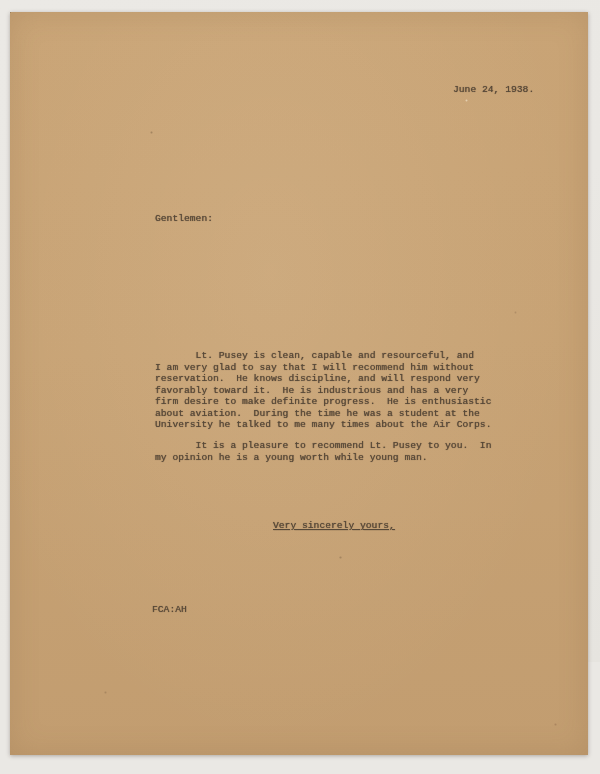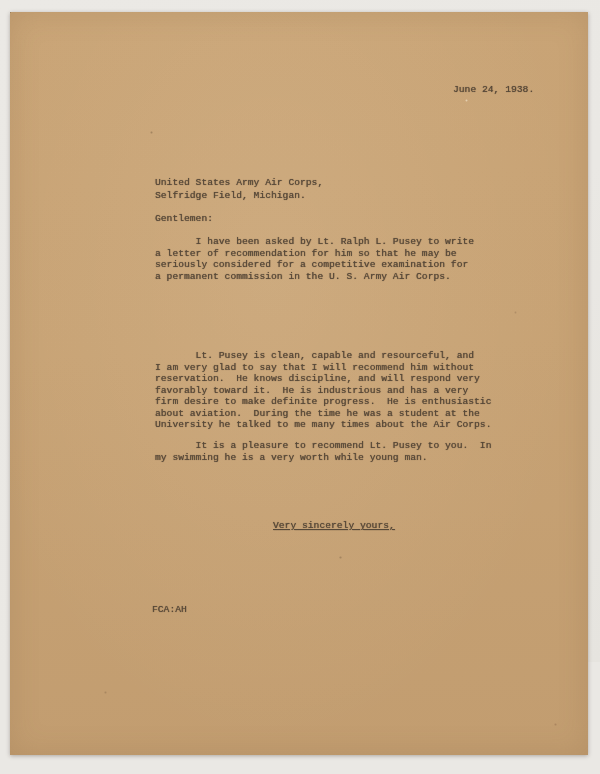--- a/index.html
+++ b/index.html
@@ -53,33 +53,27 @@
       95px 680px 0 0.5px rgba(86,66,46,0.25),
       505px 300px 0 0.4px rgba(86,66,46,0.22);
   }
 </style>
 </head>
 <body>
 
 <div class="scan-bg">
   <div class="paper">
     <div class="typed date">June 24, 1938.</div>
-    <div class="typed recipient">United States Army Air Corps,
-Selfridge Field, Michigan.</div>
     <div class="typed salutation">Gentlemen:</div>
-    <div class="typed para p1">       I have been asked by Lt. Ralph L. Pusey to write
-a letter of recommendation for him so that he may be
-seriously considered for a competitive examination for
-a permanent commission in the U. S. Army Air Corps.</div>
     <div class="typed para p3">       Lt. Pusey is clean, capable and resourceful, and
 I am very glad to say that I will recommend him without
 reservation.  He knows discipline, and will respond very
 favorably toward it.  He is industrious and has a very
 firm desire to make definite progress.  He is enthusiastic
 about aviation.  During the time he was a student at the
 University he talked to me many times about the Air Corps.</div>
     <div class="typed para p4">       It is a pleasure to recommend Lt. Pusey to you.  In
-my swimming he is a very worth while young man.</div>
+my opinion he is a young worth while young man.</div>
     <div class="typed closing">Very sincerely yours,</div>
     <div class="typed initials">FCA:AH</div>
     <div class="specks"></div>
   </div>
 </div>
 
 </body></html>

